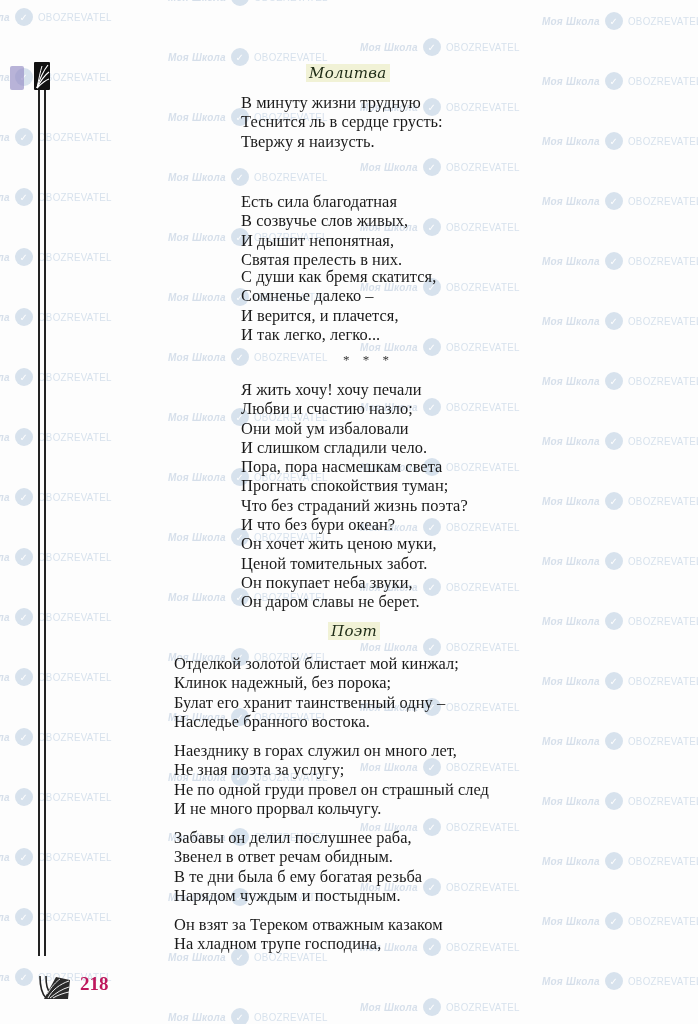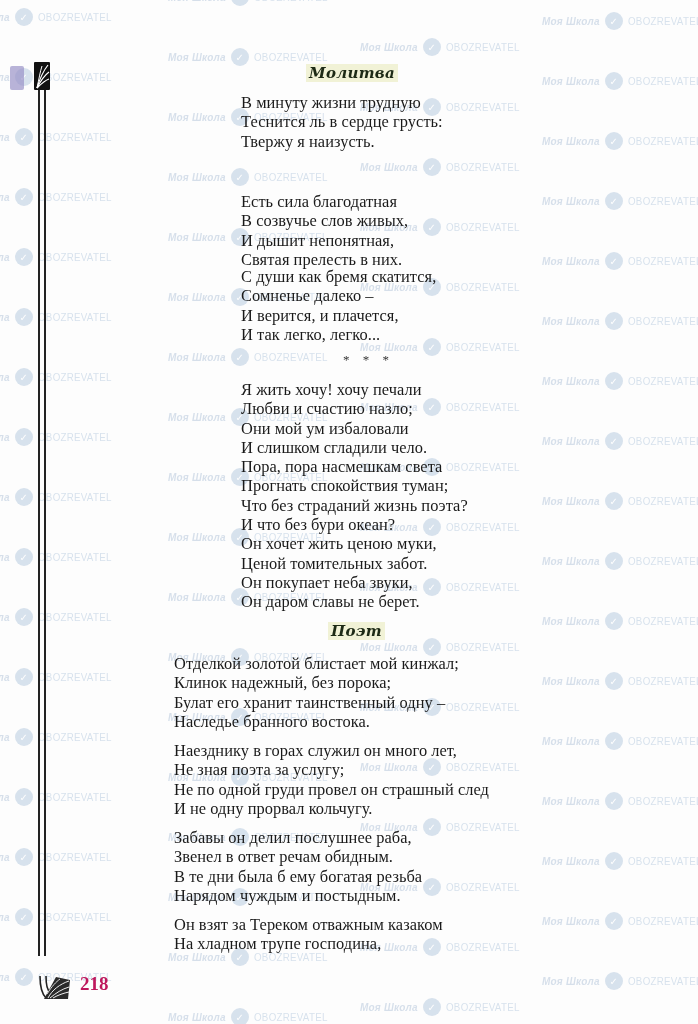--- a/index.html
+++ b/index.html
@@ -24,21 +24,21 @@
   .top-ornament { position:absolute; left:34px; top:62px; width:16px; height:28px; background:#111; border-radius:1px; z-index:4; overflow:hidden; }
   .top-ornament svg { position:absolute; left:0; top:0; }
   .tab-mark { position:absolute; left:10px; top:66px; width:14px; height:24px; background:#9a93c8; opacity:0.7; border-radius:2px; z-index:2; }
 
   .bottom-ornament { position:absolute; left:38px; top:974px; width:34px; height:26px; z-index:4; }
   .page-number { position:absolute; left:80px; top:973px; font-family:"Liberation Serif",serif; font-weight:bold; font-size:19px; color:#be185d; z-index:4; }
 
   
   .content { position:absolute; left:0; top:0; width:698px; z-index:5; }
   .title {
-    position:absolute; font-family:"DejaVu Serif",serif; font-weight:bold;
+    position:absolute; font-family:"DejaVu Serif",serif; font-weight:normal;
     font-size:15px; color:#1d2a15; background:rgba(236,238,200,0.75);
     padding:0 3px; letter-spacing:0.3px; font-style:italic;
   }
   .stanza { position:absolute; }
   .line-text { display:block; font-size:16.4px; line-height:19.3px; white-space:nowrap; letter-spacing:0.05px; }
   .asterisks { position:absolute; font-size:13px; letter-spacing:5px; color:#333; }
 </style>
 </head>
 <body>
 
@@ -463,21 +463,21 @@
     <span class="line-text">Отделкой золотой блистает мой кинжал;</span>
     <span class="line-text">Клинок надежный, без порока;</span>
     <span class="line-text">Булат его хранит таинственный одну –</span>
     <span class="line-text">Наследье бранного востока.</span>
   </div>
 
   <div class="stanza" style="left:174px; top:741px;">
     <span class="line-text">Наезднику в горах служил он много лет,</span>
     <span class="line-text">Не зная поэта за услугу;</span>
     <span class="line-text">Не по одной груди провел он страшный след</span>
-    <span class="line-text">И не одну прорвал кольчугу.</span>
+    <span class="line-text">И не много прорвал кольчугу.</span>
   </div>
 
   <div class="stanza" style="left:174px; top:828px;">
     <span class="line-text">Забавы он делил послушнее раба,</span>
     <span class="line-text">Звенел в ответ речам обидным.</span>
     <span class="line-text">В те дни была б ему богатая резьба</span>
     <span class="line-text">Нарядом чуждым и постыдным.</span>
   </div>
 
   <div class="stanza" style="left:174px; top:915px;">

